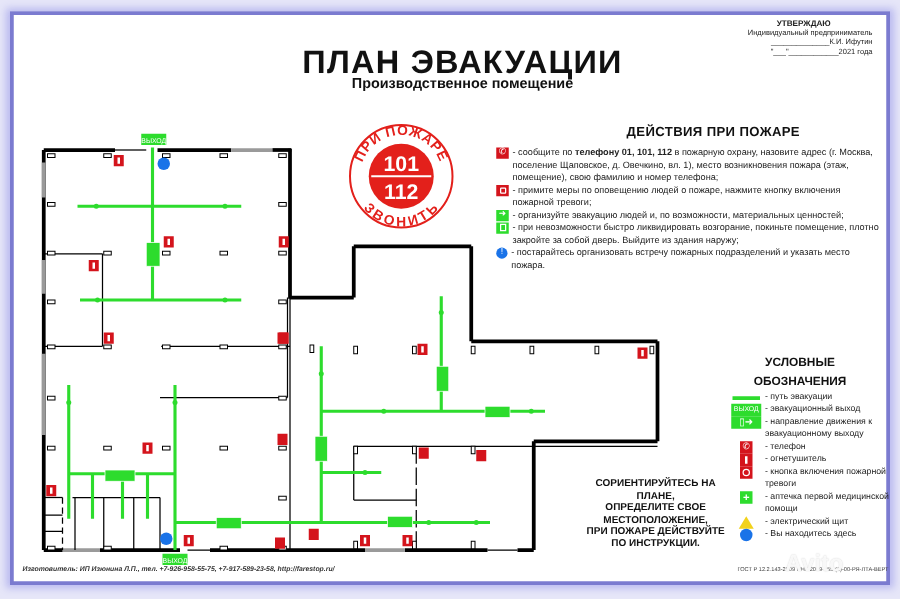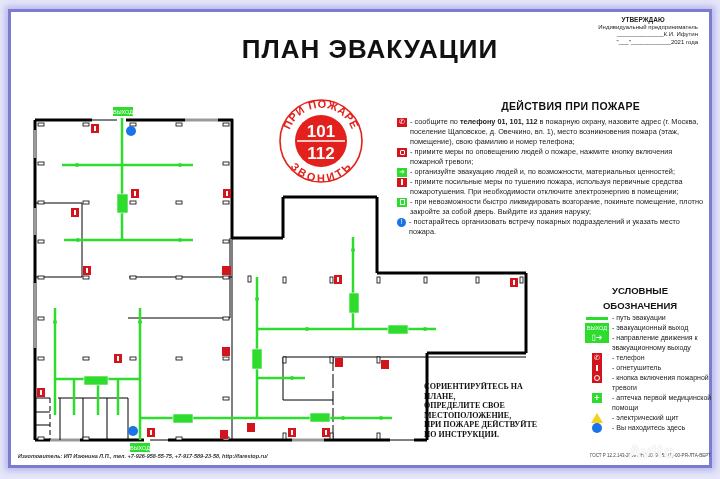--- a/index.html
+++ b/index.html
@@ -15,41 +15,42 @@
   .sign { position: absolute; left: 278px; top: 98px; width: 86px; height: 86px; }
   .actions-title { position: absolute; left: 440px; top: 100px; width: 200px; text-align: right; font-weight: bold; font-size: 10.5px; letter-spacing: 0.3px; }
   .actions { position: absolute; left: 397px; top: 117px; width: 310px; font-size: 7.3px; line-height: 10px; color: #222; }
   .act { display: flex; align-items: flex-start; }
   .act .ic { width: 10px; height: 9px; flex: none; margin-right: 3px; margin-top: 0.5px; display: inline-flex; align-items: center; justify-content: center; font-size: 7px; color: #fff; }
   .act b { font-weight: bold; margin-top: 21px; }
   .legend-title { position: absolute; left: 585px; top: 283px; width: 110px; text-align: center; font-weight: bold; font-size: 9.5px; line-height: 15px; }
   .legend { position: absolute; left: 585px; top: 313px; width: 130px; font-size: 7px; line-height: 10px; color: #222; }
   .lg { display: flex; align-items: flex-start; margin-bottom: 0; }
   .lg .sw { width: 24px; height: 10px; flex: none; margin-right: 3px; display: flex; align-items: center; justify-content: center; }
-  .orient { position: absolute; left: 424px; top: 382px; width: 145px; font-weight: bold; font-size: 8px; line-height: 9.5px; font-family: Liberation Serif, serif; }
+  .orient { position: absolute; left: 452px; top: 382px; width: 145px; text-align: center; font-weight: bold; font-size: 8px; line-height: 9.5px; }
   .maker { position: absolute; left: 18px; top: 453px; font-size: 5.5px; font-style: italic; font-weight: bold; color: #333; }
   .gost { position: absolute; left: 590px; top: 453px; font-size: 4.5px; color: #444; }
   .watermark { position: absolute; left: 628px; top: 441px; font-size: 19px; font-weight: bold; color: rgba(255,255,255,0.85); text-shadow: 0 0 1px #ccc; }
   svg.plan { position: absolute; left: 0; top: 0; }
 </style>
 </head>
 <body>
 
 <div class="frame-outer"></div>
 <div class="frame"></div>
 
 <div class="approve">
   <span class="t">УТВЕРЖДАЮ</span>
   <div>Индивидуальный предприниматель</div>
   <div>______________К.И. Ифутин</div>
   <div>"___"____________2021 года</div>
 </div>
 
 <div class="title">ПЛАН ЭВАКУАЦИИ</div>
 <div class="sub">
+  <div>Производственное помещение</div>
 </div>
 
 <svg class="sign" viewBox="0 0 86 86">
   <defs>
     <path id="arcTop" d="M 10 43 A 33 33 0 0 1 76 43"></path>
     <path id="arcBot" d="M 12 45 A 31 31 0 0 0 74 45"></path>
   </defs>
   <circle cx="43" cy="43" r="41" fill="#fff" stroke="#e3201b" stroke-width="1.6"></circle>
   <circle cx="43" cy="43" r="26" fill="#e3201b"></circle>
   <line x1="19" y1="43" x2="67" y2="43" stroke="#fff" stroke-width="1.5"></line>
@@ -71,26 +72,20 @@
   </div>
   <div class="act">
     <span class="ic" style="background:#d4141c">
         <span style="display:block;width:5px;height:5px;border:1px solid #fff;border-radius:1px"></span>
       </span>
     <span>- примите меры по оповещению людей о пожаре, нажмите кнопку включения пожарной тревоги;</span>
   </div>
   <div class="act">
     <span class="ic" style="background:#2ddc2d">➜</span>
     <span>- организуйте эвакуацию людей и, по возможности, материальных ценностей;</span>
-  </div>
-  <div class="act">
-    <span class="ic" style="background:#d4141c">
-        <span style="display:block;width:2px;height:6px;background:#fff"></span>
-      </span>
-    <span>- примите посильные меры по тушению пожара, используя первичные средства пожаротушения. При необходимости отключите электроэнергию в помещении;</span>
   </div>
   <div class="act">
     <span class="ic" style="background:#2ddc2d">
         <span style="display:block;width:5px;height:6px;border:1px solid #fff"></span>
       </span>
     <span>- при невозможности быстро ликвидировать возгорание, покиньте помещение, плотно закройте за собой дверь. Выйдите из здания наружу;</span>
   </div>
   <div class="act">
     <span class="ic" style="background:#1a73e8;border-radius:50%;width:9px">!</span>
     <span>- постарайтесь организовать встречу пожарных подразделений и указать место пожара.</span>

